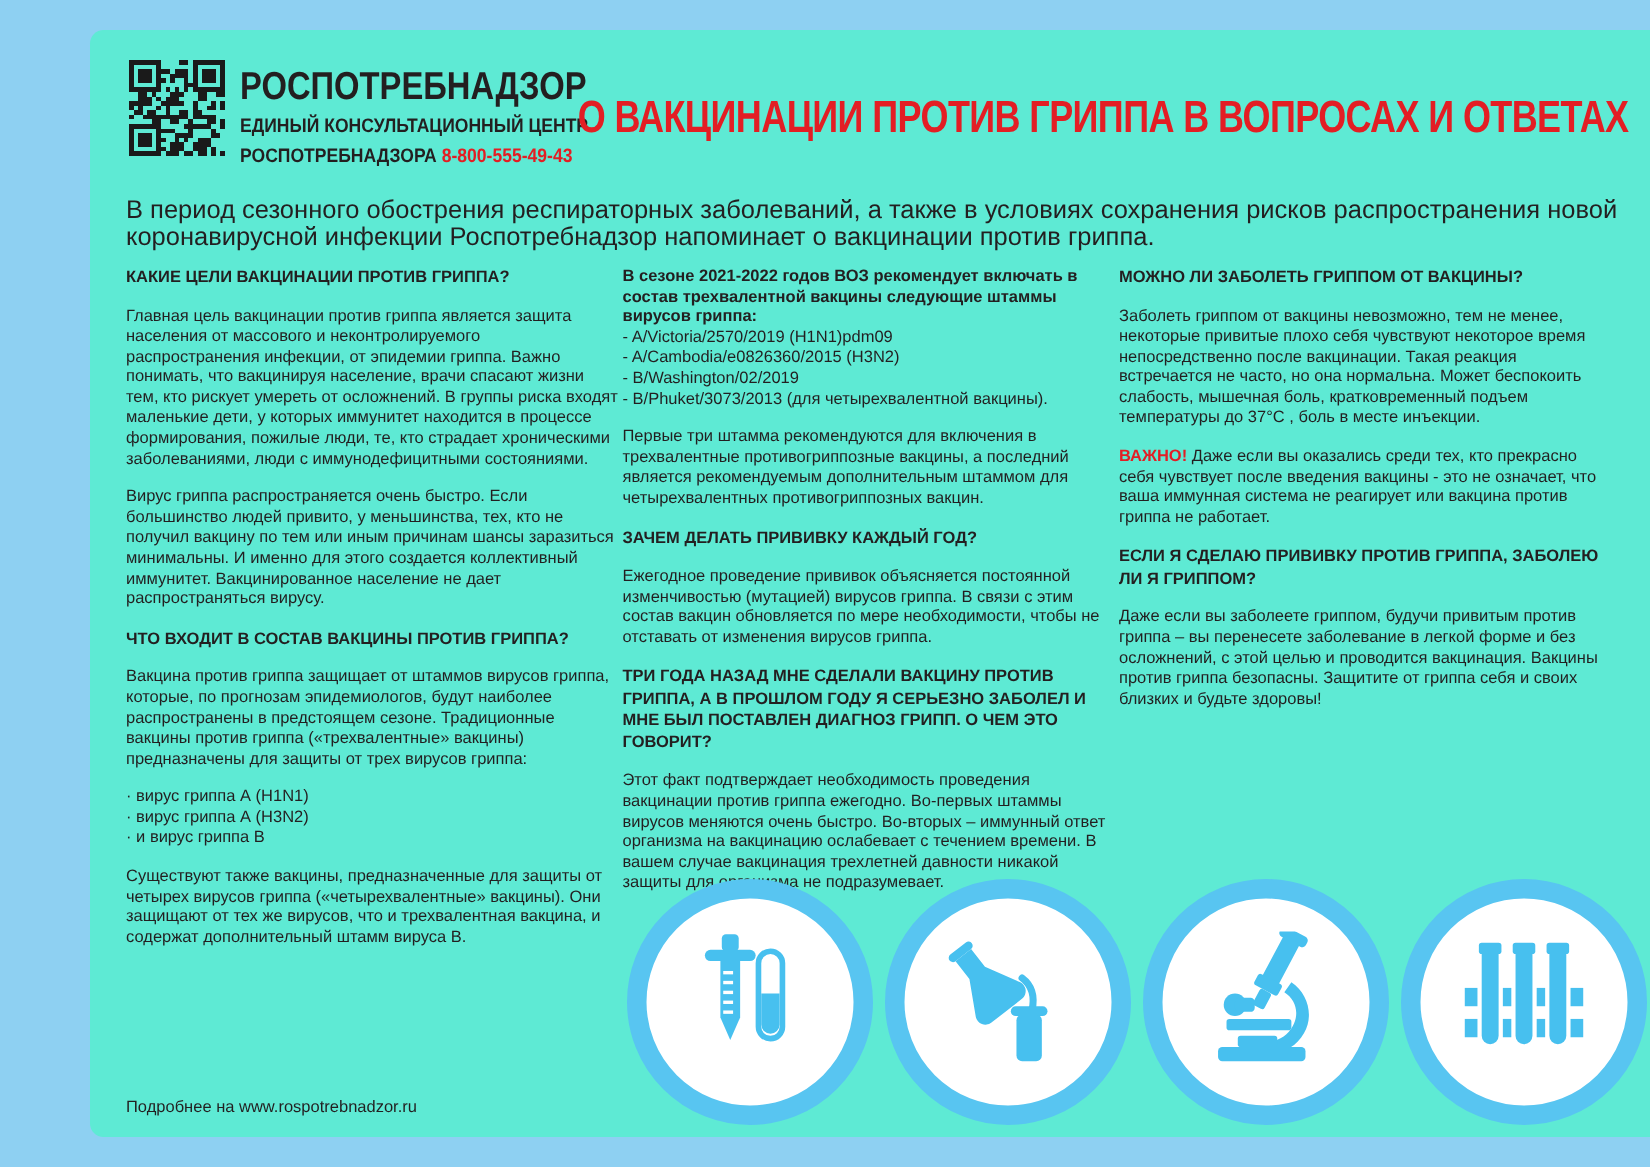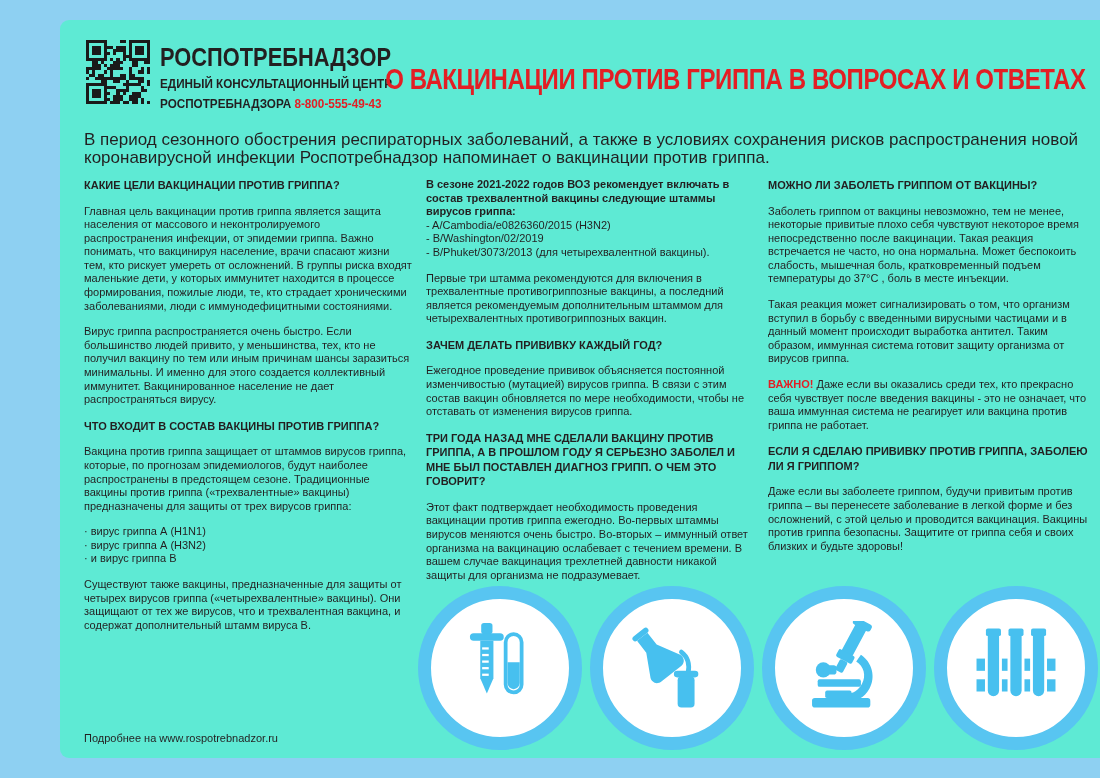--- a/index.html
+++ b/index.html
@@ -32,21 +32,21 @@
     transform:scaleX(.8);transform-origin:100% 50%;letter-spacing:-.5px;
   }
   
   .intro{
     position:absolute;left:24px;top:111px;width:1014px;
     font-size:17px;line-height:18px;color:#231f20;
   }
   
   .cols{
     position:absolute;left:24px;top:158px;width:1012px;
-    display:flex;gap:14px;color:#231f20;
+    display:flex;gap:3px;color:#231f20;
   }
   .col{width:328px;font-size:11px;line-height:13.6px;}
   .col h3{
     font-size:11px;line-height:14.5px;margin:0 0 12px 0;
     font-weight:bold;letter-spacing:0;
   }
   .col p{margin:0 0 12px 0;}
   .col p.bold{font-weight:bold;margin-bottom:0;}
   .col ul{list-style:none;margin:0 0 12px 0;padding:0;}
   .col .red{color:#e31e24;font-weight:bold;text-align:right;}
@@ -336,35 +336,35 @@
         <li>· вирус гриппа А (H1N1)</li>
         <li>· вирус гриппа А (H3N2)</li>
         <li>· и вирус гриппа В</li>
       </ul>
       <p>Существуют также вакцины, предназначенные для защиты от четырех вирусов гриппа («четырехвалентные» вакцины). Они защищают от тех же вирусов, что и трехвалентная вакцина, и содержат дополнительный штамм вируса В.</p>
     </div>
 
     <div class="col">
       <p class="bold">В сезоне 2021-2022 годов ВОЗ рекомендует включать в состав трехвалентной вакцины следующие штаммы вирусов гриппа:</p>
       <ul>
+        <li>- A/Victoria/2570/2019 (H1N1)pdm09</li>
         <li>- A/Cambodia/e0826360/2015 (H3N2)</li>
         <li>- B/Washington/02/2019</li>
         <li>- B/Phuket/3073/2013 (для четырехвалентной вакцины).</li>
       </ul>
       <p>Первые три штамма рекомендуются для включения в трехвалентные противогриппозные вакцины, а последний является рекомендуемым дополнительным штаммом для четырехвалентных противогриппозных вакцин.</p>
       <h3>ЗАЧЕМ ДЕЛАТЬ ПРИВИВКУ КАЖДЫЙ ГОД?</h3>
       <p>Ежегодное проведение прививок объясняется постоянной изменчивостью (мутацией) вирусов гриппа. В связи с этим состав вакцин обновляется по мере необходимости, чтобы не отставать от изменения вирусов гриппа.</p>
       <h3>ТРИ ГОДА НАЗАД МНЕ СДЕЛАЛИ ВАКЦИНУ ПРОТИВ ГРИППА, А В ПРОШЛОМ ГОДУ Я СЕРЬЕЗНО ЗАБОЛЕЛ И МНЕ БЫЛ ПОСТАВЛЕН ДИАГНОЗ ГРИПП. О ЧЕМ ЭТО ГОВОРИТ?</h3>
       <p>Этот факт подтверждает необходимость проведения вакцинации против гриппа ежегодно. Во-первых штаммы вирусов меняются очень быстро. Во-вторых – иммунный ответ организма на вакцинацию ослабевает с течением времени. В вашем случае вакцинация трехлетней давности никакой защиты для организма не подразумевает.</p>
     </div>
 
     <div class="col">
       <h3>МОЖНО ЛИ ЗАБОЛЕТЬ ГРИППОМ ОТ ВАКЦИНЫ?</h3>
       <p>Заболеть гриппом от вакцины невозможно, тем не менее, некоторые привитые плохо себя чувствуют некоторое время непосредственно после вакцинации. Такая реакция встречается не часто, но она нормальна. Может беспокоить слабость, мышечная боль, кратковременный подъем температуры до 37°С , боль в месте инъекции.</p>
-      <p>Такая реакция может сигнализировать о том, что организм вступил в борьбу с введенными вирусными частицами и в данный момент происходит выработка антител. Таким образом, иммунная система готовит защиту организма от вирусов гриппа.</p>
       <p><span class="red">ВАЖНО!</span><span> Даже если вы оказались среди тех, кто прекрасно себя чувствует после введения вакцины - это не означает, что ваша иммунная система не реагирует или вакцина против гриппа не работает.</span></p>
       <h3>ЕСЛИ Я СДЕЛАЮ ПРИВИВКУ ПРОТИВ ГРИППА, ЗАБОЛЕЮ ЛИ Я ГРИППОМ?</h3>
       <p>Даже если вы заболеете гриппом, будучи привитым против гриппа – вы перенесете заболевание в легкой форме и без осложнений, с этой целью и проводится вакцинация. Вакцины против гриппа безопасны. Защитите от гриппа себя и своих близких и будьте здоровы!</p>
     </div>
 
   </div>
 
   <div class="icons">
 
     <div class="circle">

